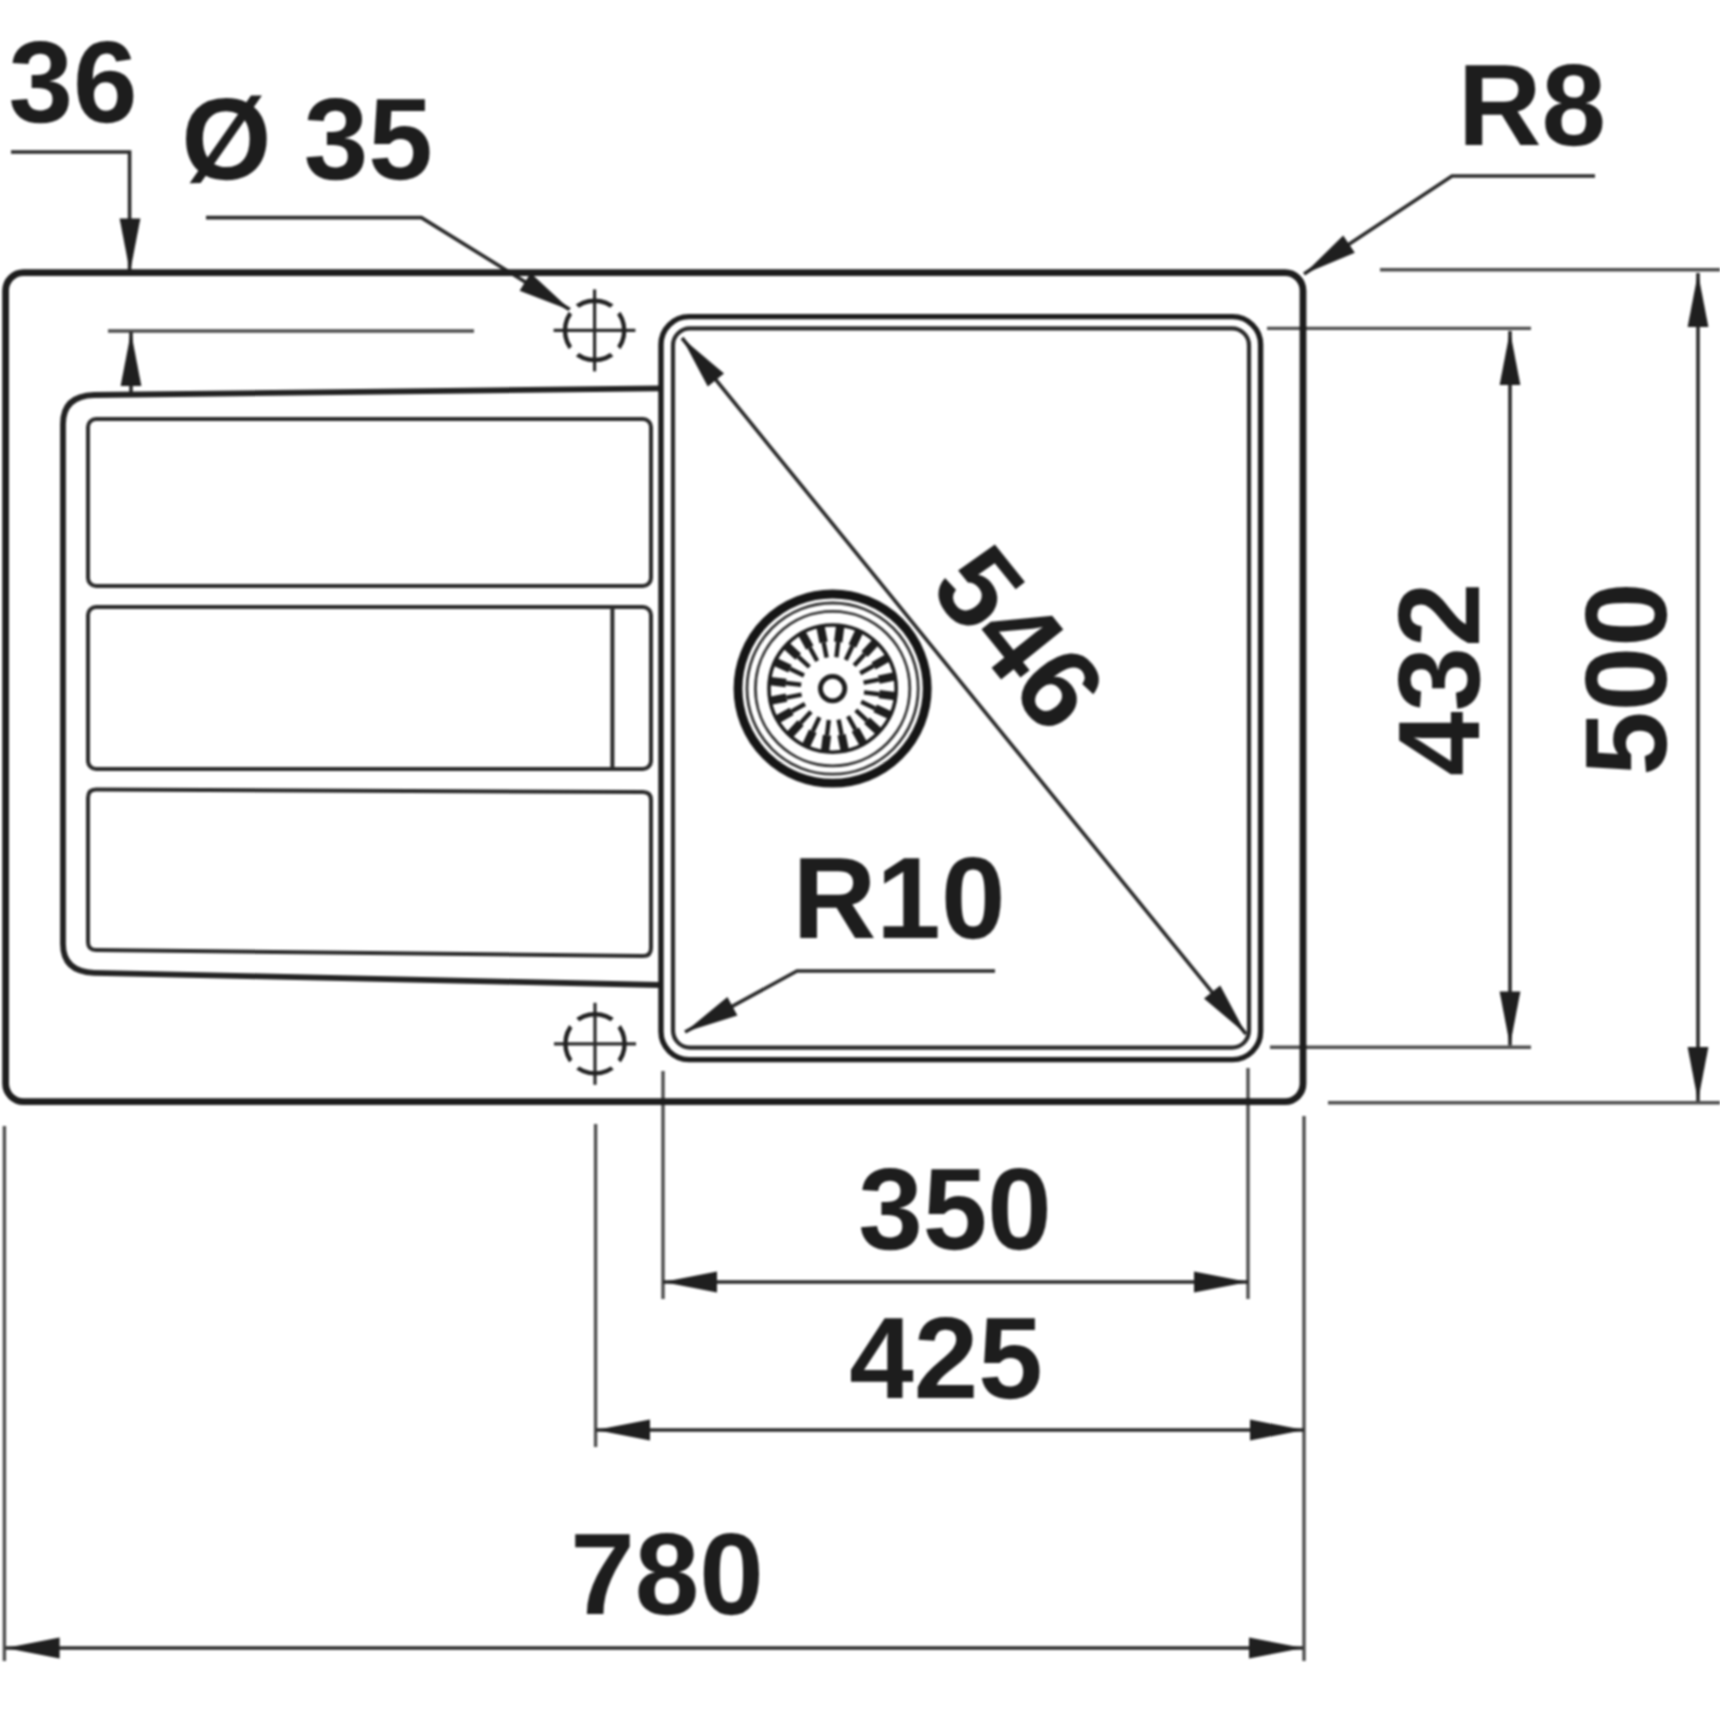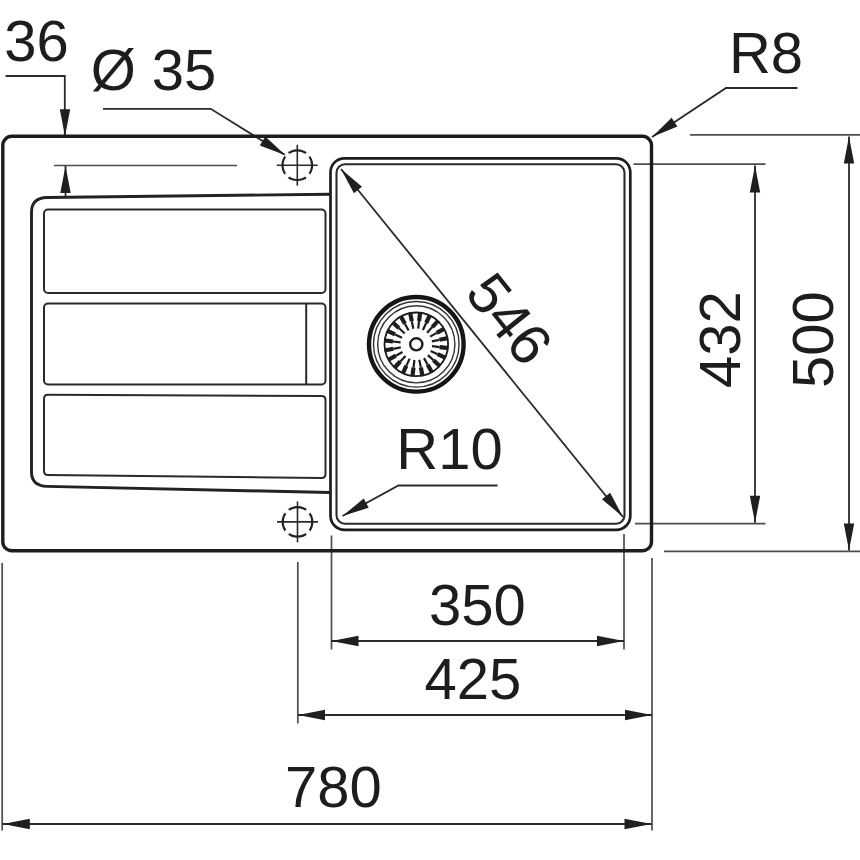--- a/index.html
+++ b/index.html
@@ -1,16 +1,16 @@
 <!DOCTYPE html>
 <html><head>
 <meta charset="utf-8">
 <style>
   html,body{margin:0;padding:0;background:#ffffff;}
-  #c{width:860px;height:860px;position:relative;}
+  #c{width:860px;height:860px;position:relative;font-weight:bold;}
   svg{filter:blur(0.4px);}
   text{font-family:"Liberation Sans",sans-serif;font-size:58px;fill:#1d1d1d;}
 </style>
 </head>
 <body>
 <div id="c">
 <svg width="860" height="860" viewBox="0 0 860 860">
 <rect x="0" y="0" width="860" height="860" fill="#ffffff"></rect>
 
 <g stroke="#4d4d4d" stroke-width="1.7" fill="none">

